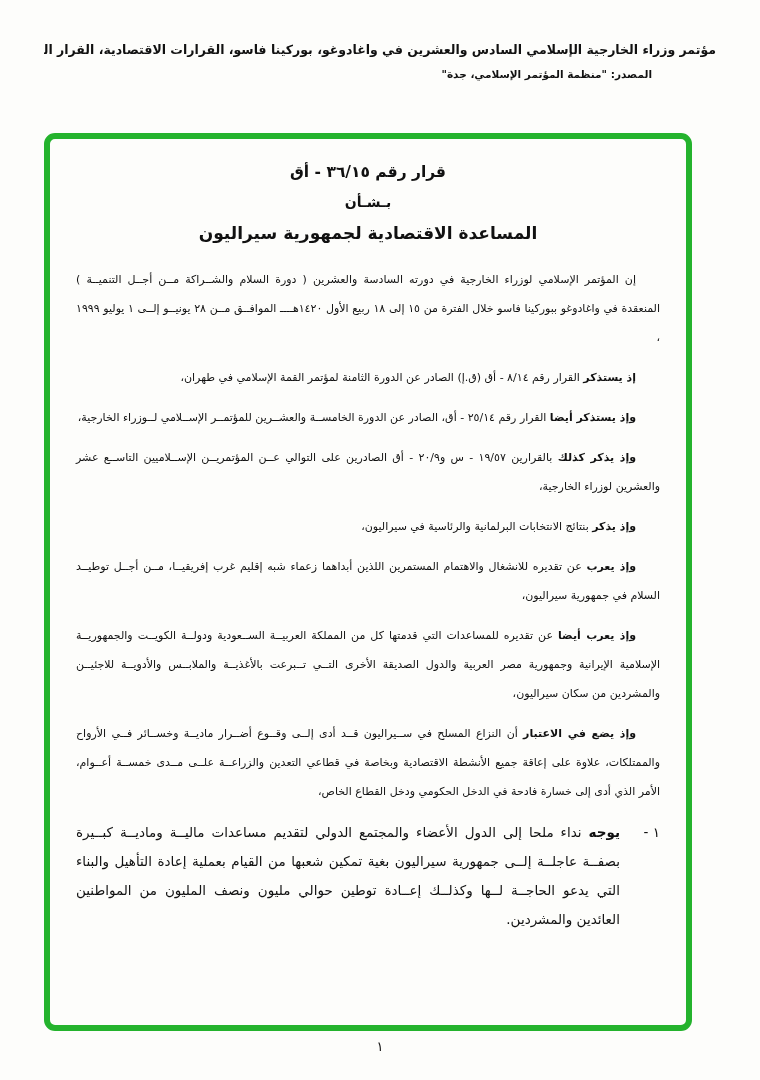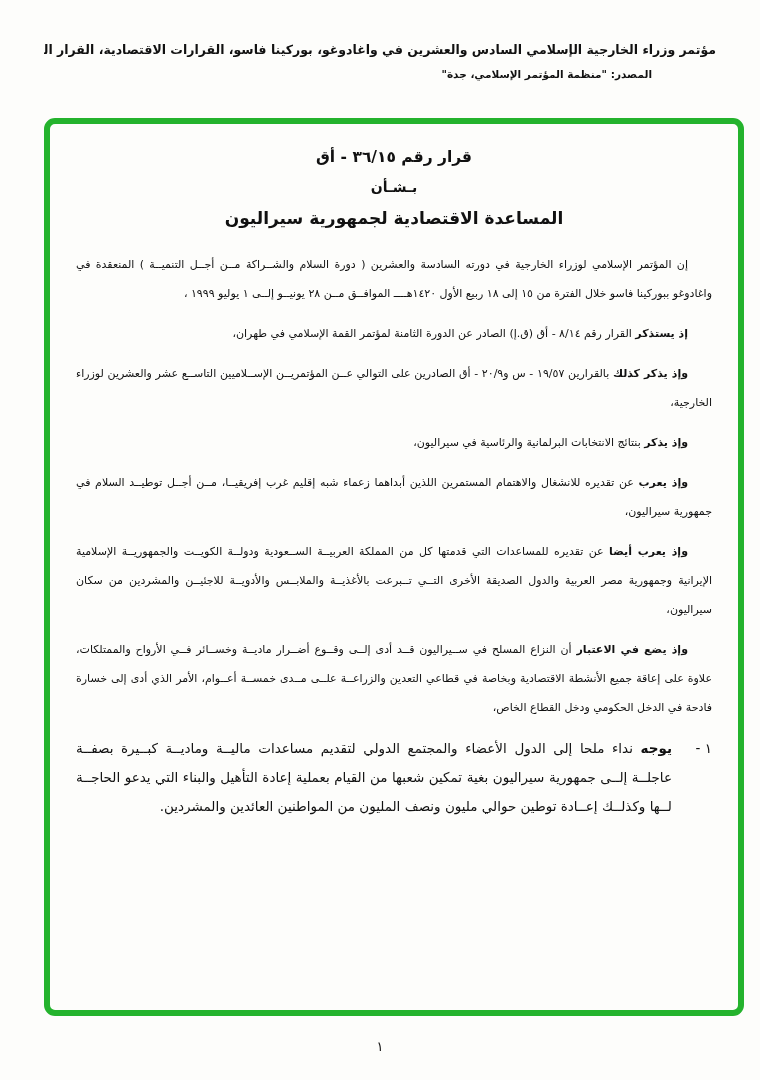--- a/index.html
+++ b/index.html
@@ -31,23 +31,23 @@
     letter-spacing: -0.2px;
   }
   .header-line2 {
     margin-top: 11px;
     padding-right: 64px;
     font-size: 10.5px;
     font-weight: bold;
   }
   .doc-box {
     position: absolute;
-    top: 118px;
+    top: 133px;
     left: 44px;
-    width: 700px;
+    width: 648px;
     height: 898px;
     box-sizing: border-box;
     border: 6px solid #24b32d;
     border-radius: 11px;
     padding: 18px 26px 10px 26px;
     background: #fdfdfb;
     overflow: hidden;
   }
   .title-block { text-align: center; margin-top: 6px; }
   .title-line { font-weight: bold; }
@@ -105,20 +105,21 @@
 
     <div class="title-block">
       <div class="title-line title-line1">قرار رقم ٣٦/١٥ - أق</div>
       <div class="title-line title-line2">بـشـأن</div>
       <div class="title-line title-line3">المساعدة الاقتصادية لجمهورية سيراليون</div>
     </div>
 
     <div class="paragraphs" id="paragraphs">
         <p class="para"><span class="lead"></span><span>إن المؤتمر الإسلامي لوزراء الخارجية في دورته السادسة والعشرين ( دورة السلام والشــراكة مــن أجــل التنميــة ) المنعقدة في واغادوغو ببوركينا فاسو خلال الفترة من ١٥ إلى ١٨ ربيع الأول ١٤٢٠هــــ الموافــق مــن ٢٨ يونيــو إلــى ١ يوليو ١٩٩٩ ،</span></p>
         <p class="para"><span class="lead">إذ يستذكر</span><span> القرار رقم ٨/١٤ - أق (ق.إ) الصادر عن الدورة الثامنة لمؤتمر القمة الإسلامي في طهران،</span></p>
+        <p class="para"><span class="lead">وإذ يستذكر أيضا</span><span> القرار رقم ٢٥/١٤ - أق، الصادر عن الدورة الخامســة والعشــرين للمؤتمــر الإســلامي لــوزراء الخارجية،</span></p>
         <p class="para"><span class="lead">وإذ يذكر كذلك</span><span> بالقرارين ١٩/٥٧ - س و٢٠/٩ - أق الصادرين على التوالي عــن المؤتمريــن الإســلاميين التاســع عشر والعشرين لوزراء الخارجية،</span></p>
         <p class="para"><span class="lead">وإذ يذكر</span><span> بنتائج الانتخابات البرلمانية والرئاسية في سيراليون،</span></p>
         <p class="para"><span class="lead">وإذ يعرب</span><span> عن تقديره للانشغال والاهتمام المستمرين اللذين أبداهما زعماء شبه إقليم غرب إفريقيــا، مــن أجــل توطيــد السلام في جمهورية سيراليون،</span></p>
         <p class="para"><span class="lead">وإذ يعرب أيضا</span><span> عن تقديره للمساعدات التي قدمتها كل من المملكة العربيــة الســعودية ودولــة الكويــت والجمهوريــة الإسلامية الإيرانية وجمهورية مصر العربية والدول الصديقة الأخرى التــي تــبرعت بالأغذيــة والملابــس والأدويــة للاجئيــن والمشردين من سكان سيراليون،</span></p>
         <p class="para"><span class="lead">وإذ يضع في الاعتبار</span><span> أن النزاع المسلح في ســيراليون قــد أدى إلــى وقــوع أضــرار ماديــة وخســائر فــي الأرواح والممتلكات، علاوة على إعاقة جميع الأنشطة الاقتصادية وبخاصة في قطاعي التعدين والزراعــة علــى مــدى خمســة أعــوام، الأمر الذي أدى إلى خسارة فادحة في الدخل الحكومي ودخل القطاع الخاص،</span></p>
       </div>
 
     <div class="items" id="items">
         <div class="item">
           <div class="item-number">١ -</div>

